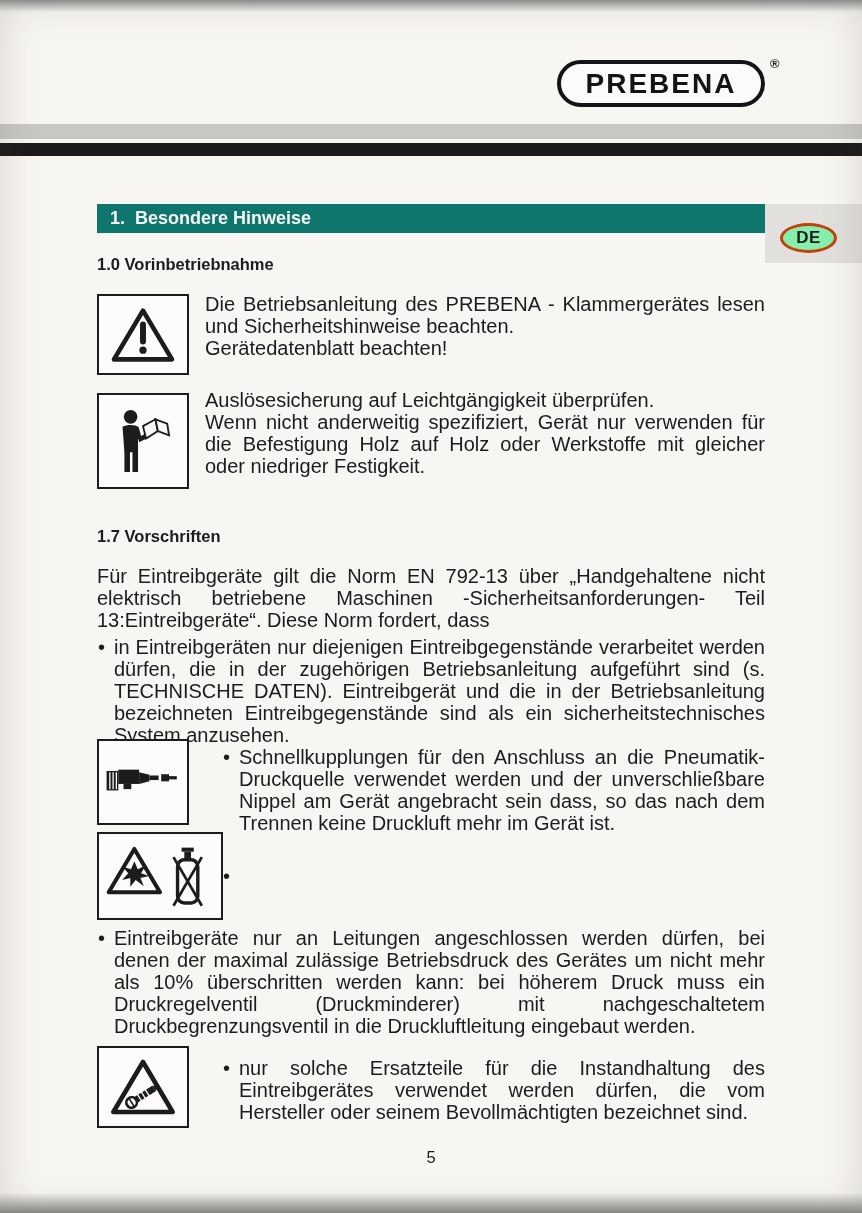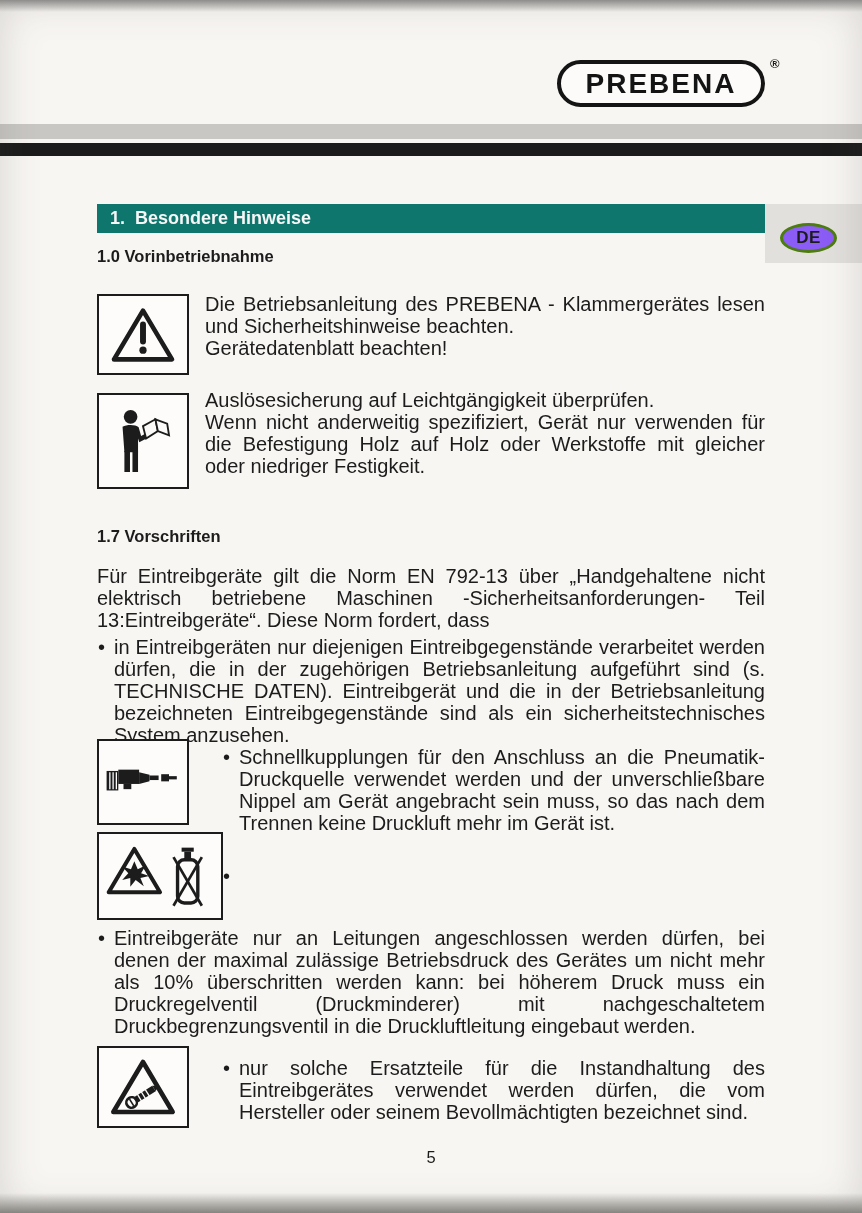--- a/index.html
+++ b/index.html
@@ -18,27 +18,27 @@
   .logo-text { font-weight:800; font-size:28px; letter-spacing:2px; color:#141414; }
   .reg { position:absolute; top:56px; left:770px; font-size:13px; font-weight:bold; }
 
   .band-gray  { position:absolute; top:124px; left:0; width:862px; height:15px; background:#c9c7c4; }
   .band-black { position:absolute; top:143px; left:0; width:862px; height:13px; background:#1b1b1b; }
 
   .section-bar { position:absolute; top:204px; left:97px; width:668px; height:29px;
                  background:#0f766e; color:#f6f6f6; font-weight:bold; font-size:18px;
                  line-height:29px; padding-left:13px; white-space:pre; }
   .de-panel { position:absolute; top:204px; left:765px; width:97px; height:59px; background:#e2e0dd; }
-  .de-oval  { position:absolute; top:19px; left:15px; width:57px; height:30px; background:#8b5cf6;
-              border:3px solid #4d7c0f; border-radius:50%;
+  .de-oval  { position:absolute; top:19px; left:15px; width:57px; height:30px; background:#86efac;
+              border:3px solid #c2410c; border-radius:50%;
               display:flex; align-items:center; justify-content:center;
               font-weight:bold; font-size:17px; letter-spacing:.5px; }
 
   .h-sub { position:absolute; left:97px; font-weight:bold; font-size:16.5px; }
-  #h10 { top:247px; }
+  #h10 { top:255px; }
   #h11 { top:527px; }
 
   .body-text { position:absolute; font-size:20px; line-height:22px; text-align:justify; }
   .prelines  { white-space:pre-line; }
 
   .icon-box { position:absolute; left:97px; background:#fdfcfb; border:2.5px solid #1c1c1c;
               display:flex; align-items:center; justify-content:center; }
   #icon1 { top:294px; width:92px;  height:81px; }
   #icon2 { top:393px; width:92px;  height:96px; }
   #icon3 { top:739px; width:92px;  height:86px; }
@@ -122,21 +122,21 @@
       <rect x="22" y="16" width="32" height="22" fill="#1c1c1c"></rect>
       <polygon points="54,20 70,24 70,34 54,38" fill="#1c1c1c"></polygon>
       <rect x="70" y="25" width="14" height="7" fill="#1c1c1c"></rect>
       <rect x="88" y="23" width="12" height="11" fill="#1c1c1c"></rect>
       <rect x="100" y="26" width="12" height="5" fill="#1c1c1c"></rect>
       <rect x="30" y="38" width="12" height="8" fill="#1c1c1c"></rect>
     </svg>
   </div>
   <div class="body-text bullet-item" id="b2">
     <span class="bullet-glyph">•</span>
-    <span>Schnellkupplungen für den Anschluss an die Pneumatik-Druckquelle verwendet werden und der unverschließbare Nippel am Gerät angebracht sein muss, so das nach dem Trennen keine Druckluft mehr im Gerät ist.</span>
+    <span>Schnellkupplungen für den Anschluss an die Pneumatik-Druckquelle verwendet werden und der unverschließbare Nippel am Gerät angebracht sein dass, so das nach dem Trennen keine Druckluft mehr im Gerät ist.</span>
   </div>
 
   <div class="icon-box" id="icon4">
     <svg viewBox="0 0 160 100" width="108" height="68">
       <path d="M42 10 L80 74 H4 Z" fill="none" stroke="#1c1c1c" stroke-width="6" stroke-linejoin="round"></path>
       <path d="M42 28 L47 40 L59 34 L52 46 L64 50 L51 53 L56 65 L44 56 L36 66 L36 53 L24 56 L33 46 L24 36 L37 40 Z" fill="#1c1c1c"></path>
       <rect x="106" y="26" width="30" height="64" rx="10" fill="none" stroke="#1c1c1c" stroke-width="5"></rect>
       <rect x="116" y="14" width="10" height="12" fill="#1c1c1c"></rect>
       <rect x="112" y="8" width="18" height="6" fill="#1c1c1c"></rect>
       <line x1="100" y1="22" x2="142" y2="94" stroke="#1c1c1c" stroke-width="4"></line>

